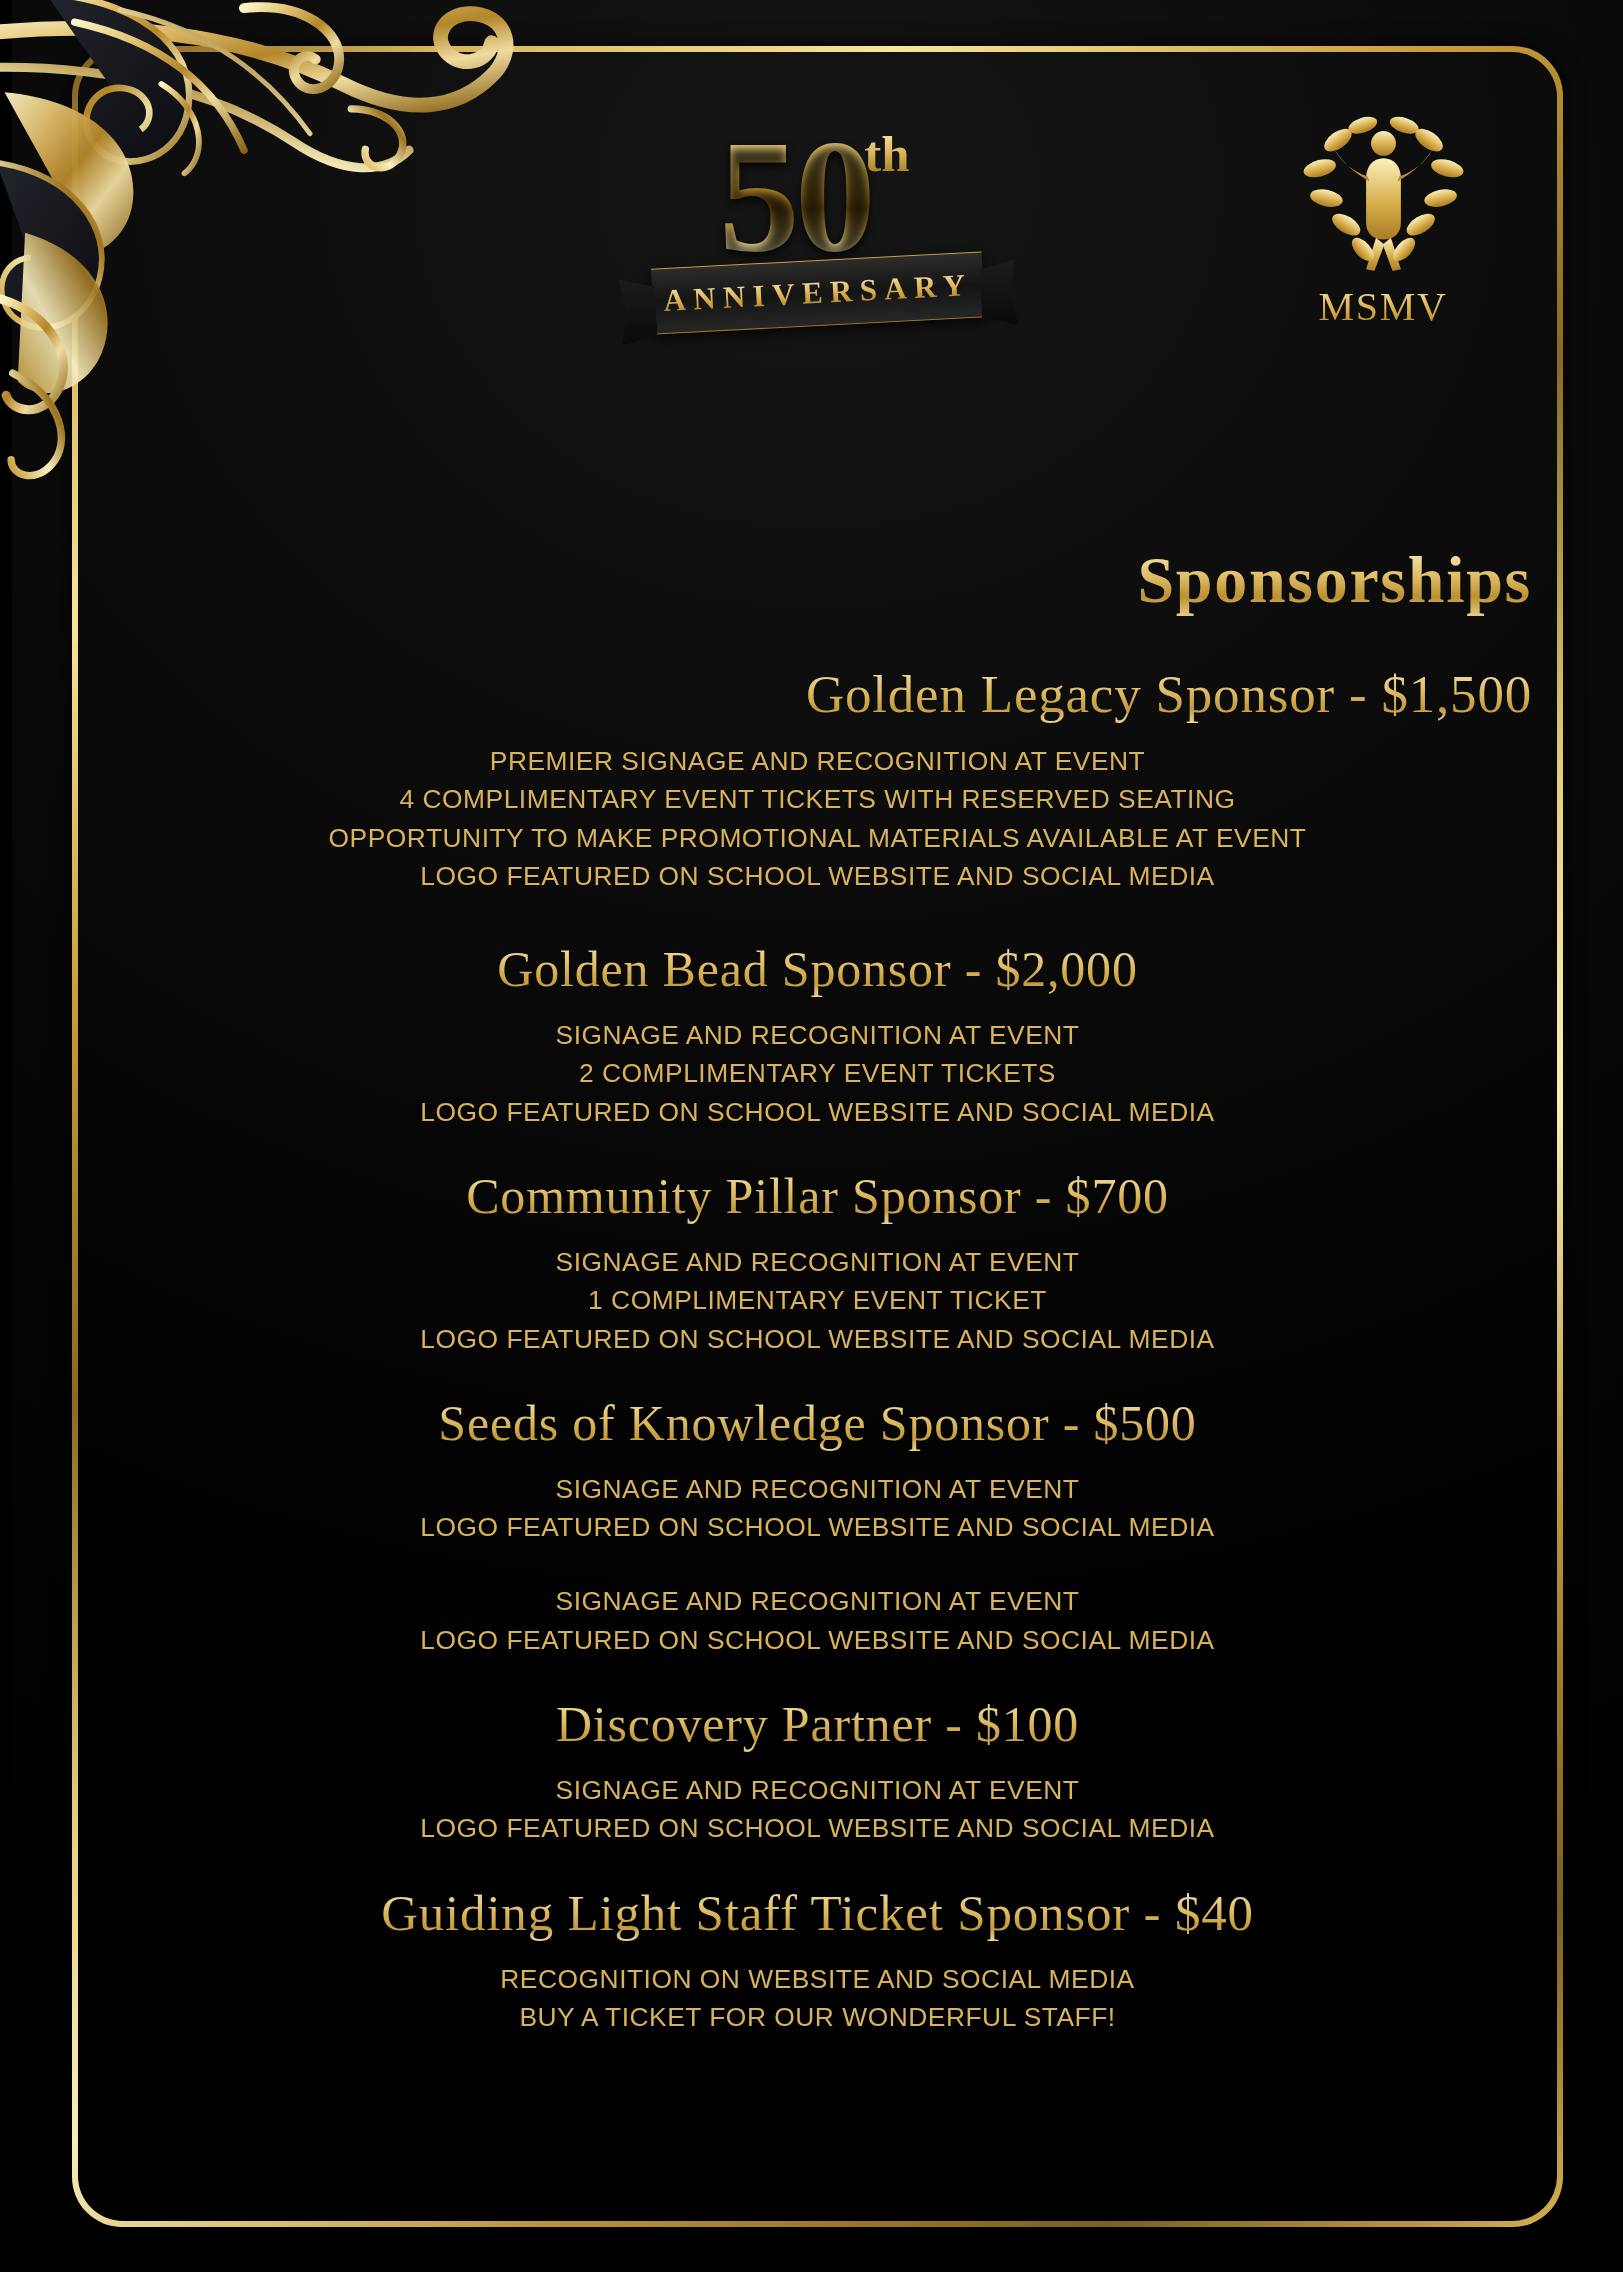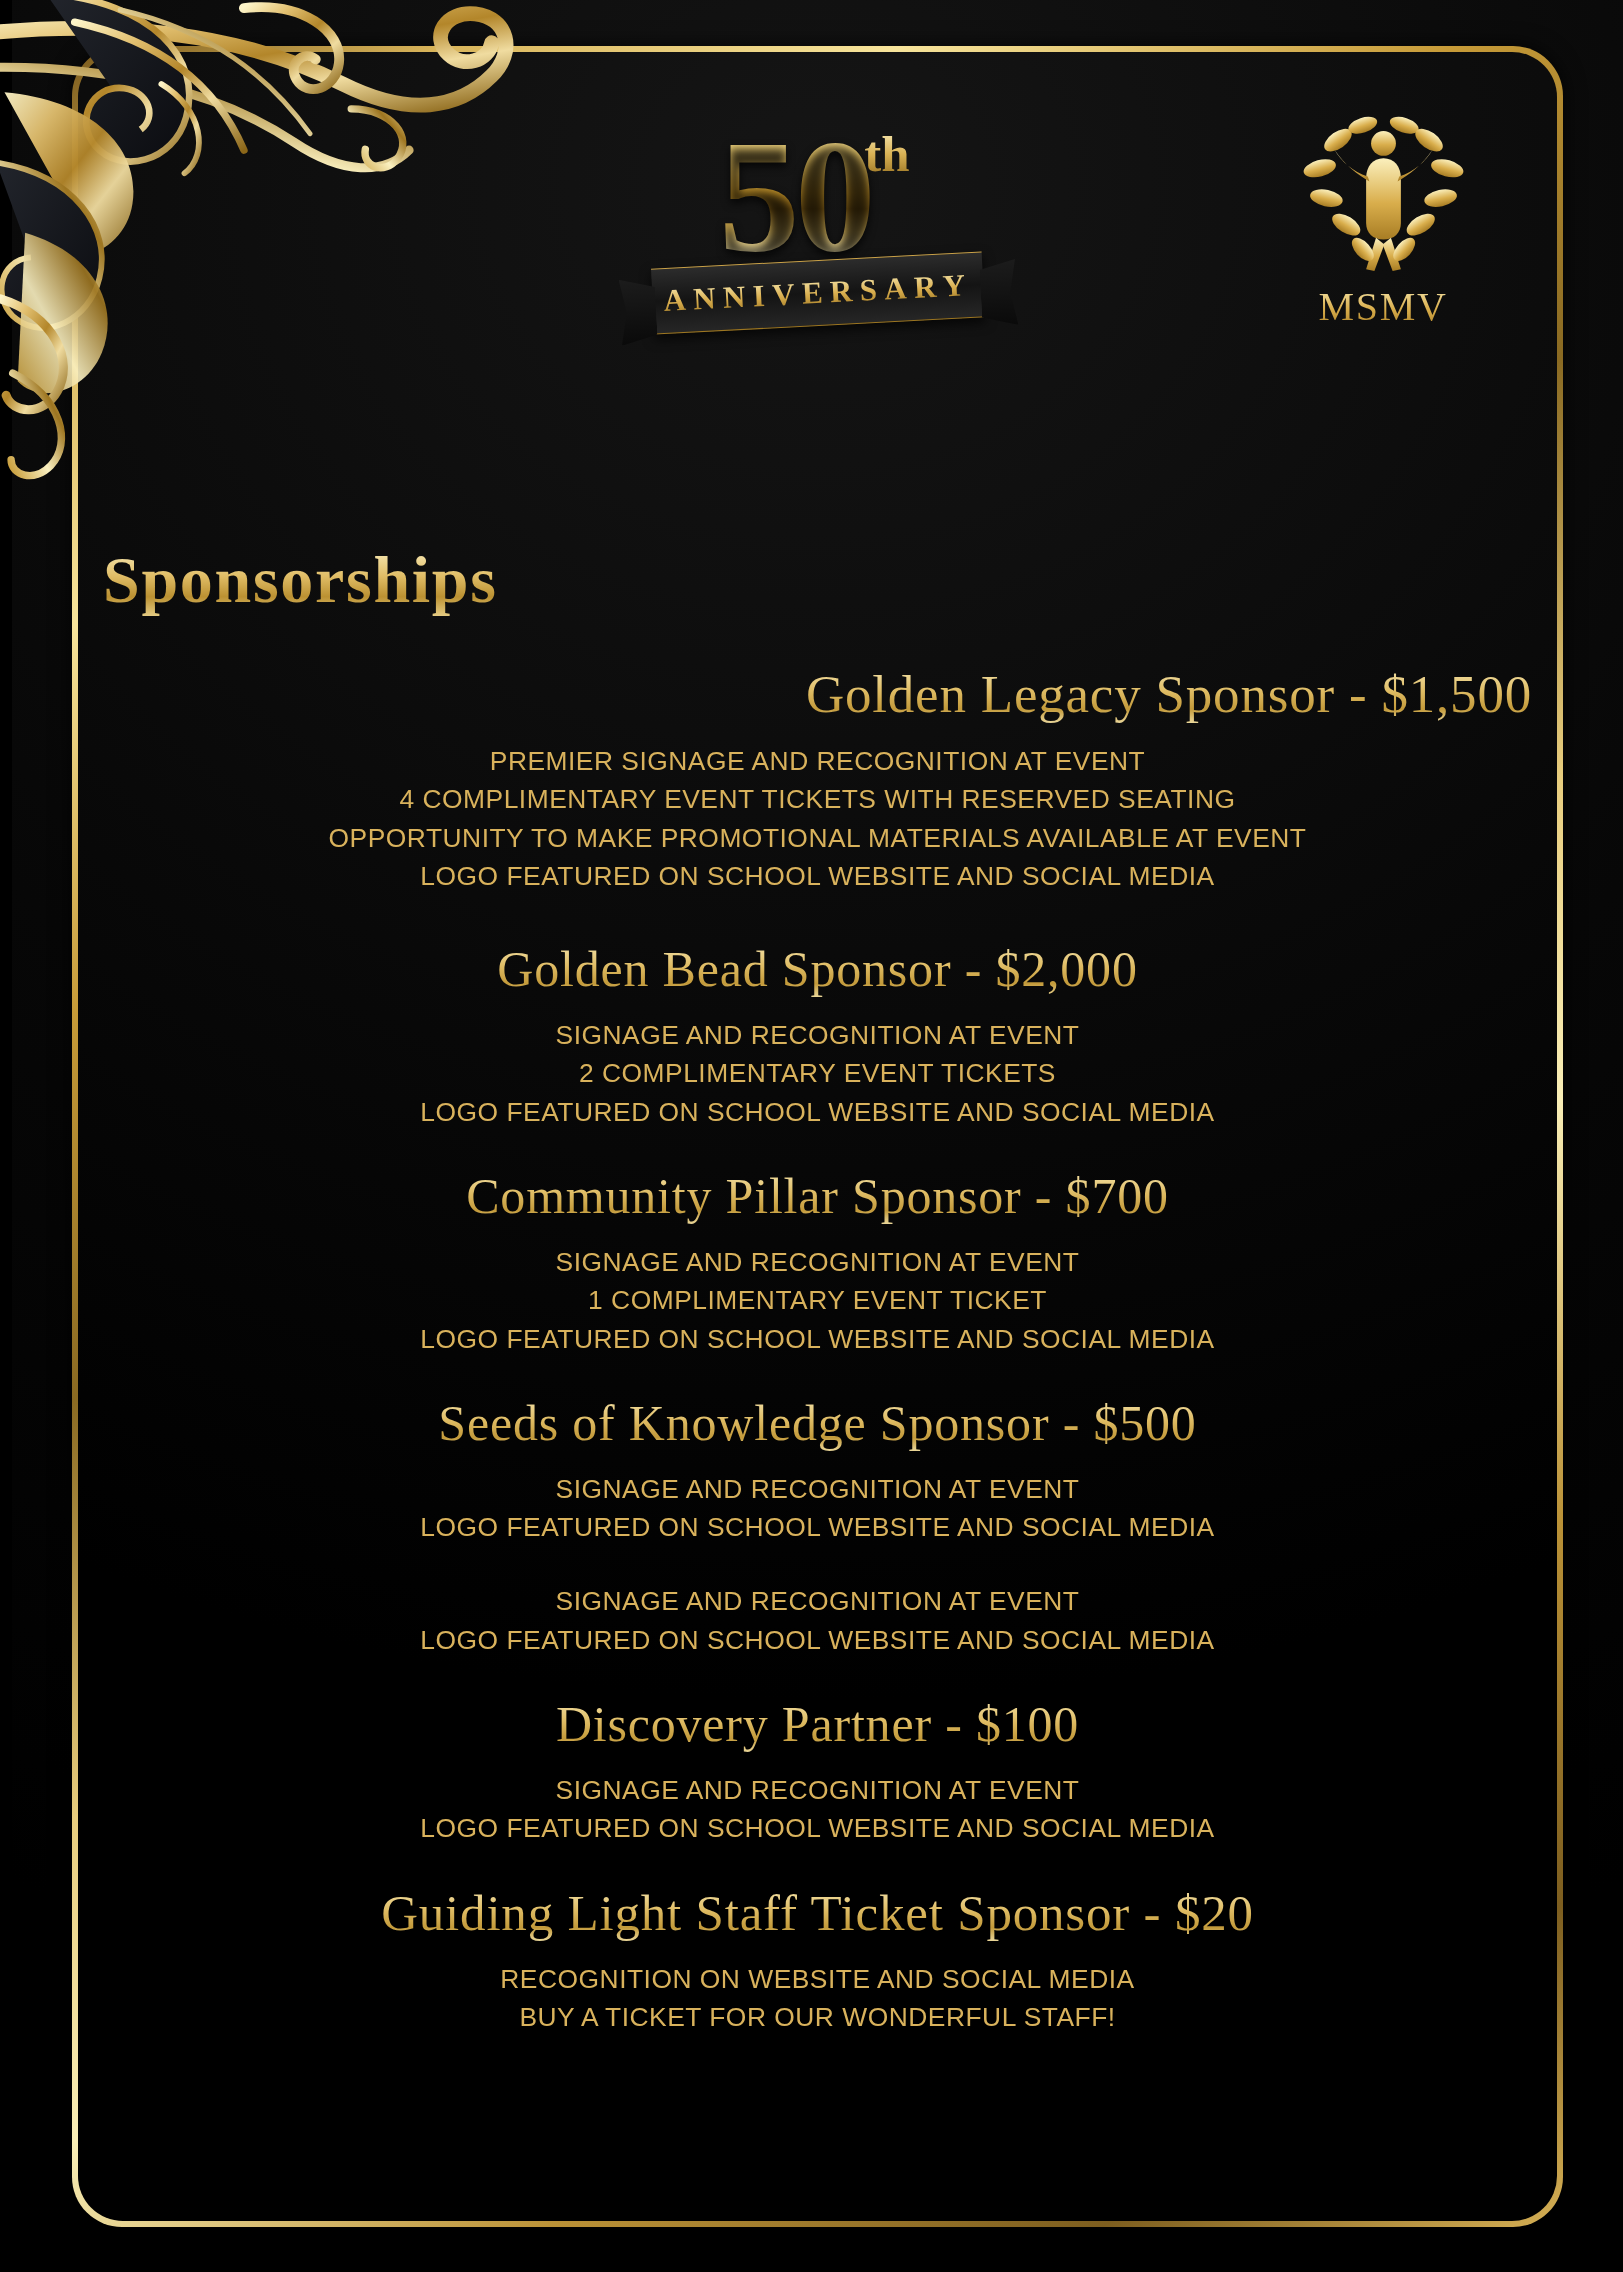--- a/index.html
+++ b/index.html
@@ -199,21 +199,21 @@
     font-size: 40px;
     letter-spacing: 1.7px;
     background: linear-gradient(180deg, #fbf0bd 0%, #d9ae4c 55%, #a87d24 100%);
     -webkit-background-clip: text;
     background-clip: text;
     color: transparent;
   }
 
   
   .section-title {
-    text-align: left;
+    text-align: right;
     font-family: "Liberation Serif", serif;
     font-weight: bold;
     font-size: 66px;
     letter-spacing: 1.7px;
     margin-top: 5px;
     background: linear-gradient(180deg, #fdf5cb 0%, #e0bd66 45%, #bb9132 72%, #e9d18a 100%);
     -webkit-background-clip: text;
     background-clip: text;
     color: transparent;
   }
@@ -398,21 +398,21 @@
 
       <div class="tier">
         <div class="tier-name">Discovery Partner - $100</div>
         <div class="tier-benefits">
           <div>Signage and recognition at event</div>
           <div>Logo featured on school website and social media</div>
         </div>
       </div>
 
       <div class="tier last-tier">
-        <div class="tier-name">Guiding Light Staff Ticket Sponsor - $20</div>
+        <div class="tier-name">Guiding Light Staff Ticket Sponsor - $40</div>
         <div class="tier-benefits">
           <div>Recognition on website and social media</div>
           <div>Buy a ticket for our wonderful staff!</div>
         </div>
       </div>
 
     </div>
   </div>
 </div>
 

